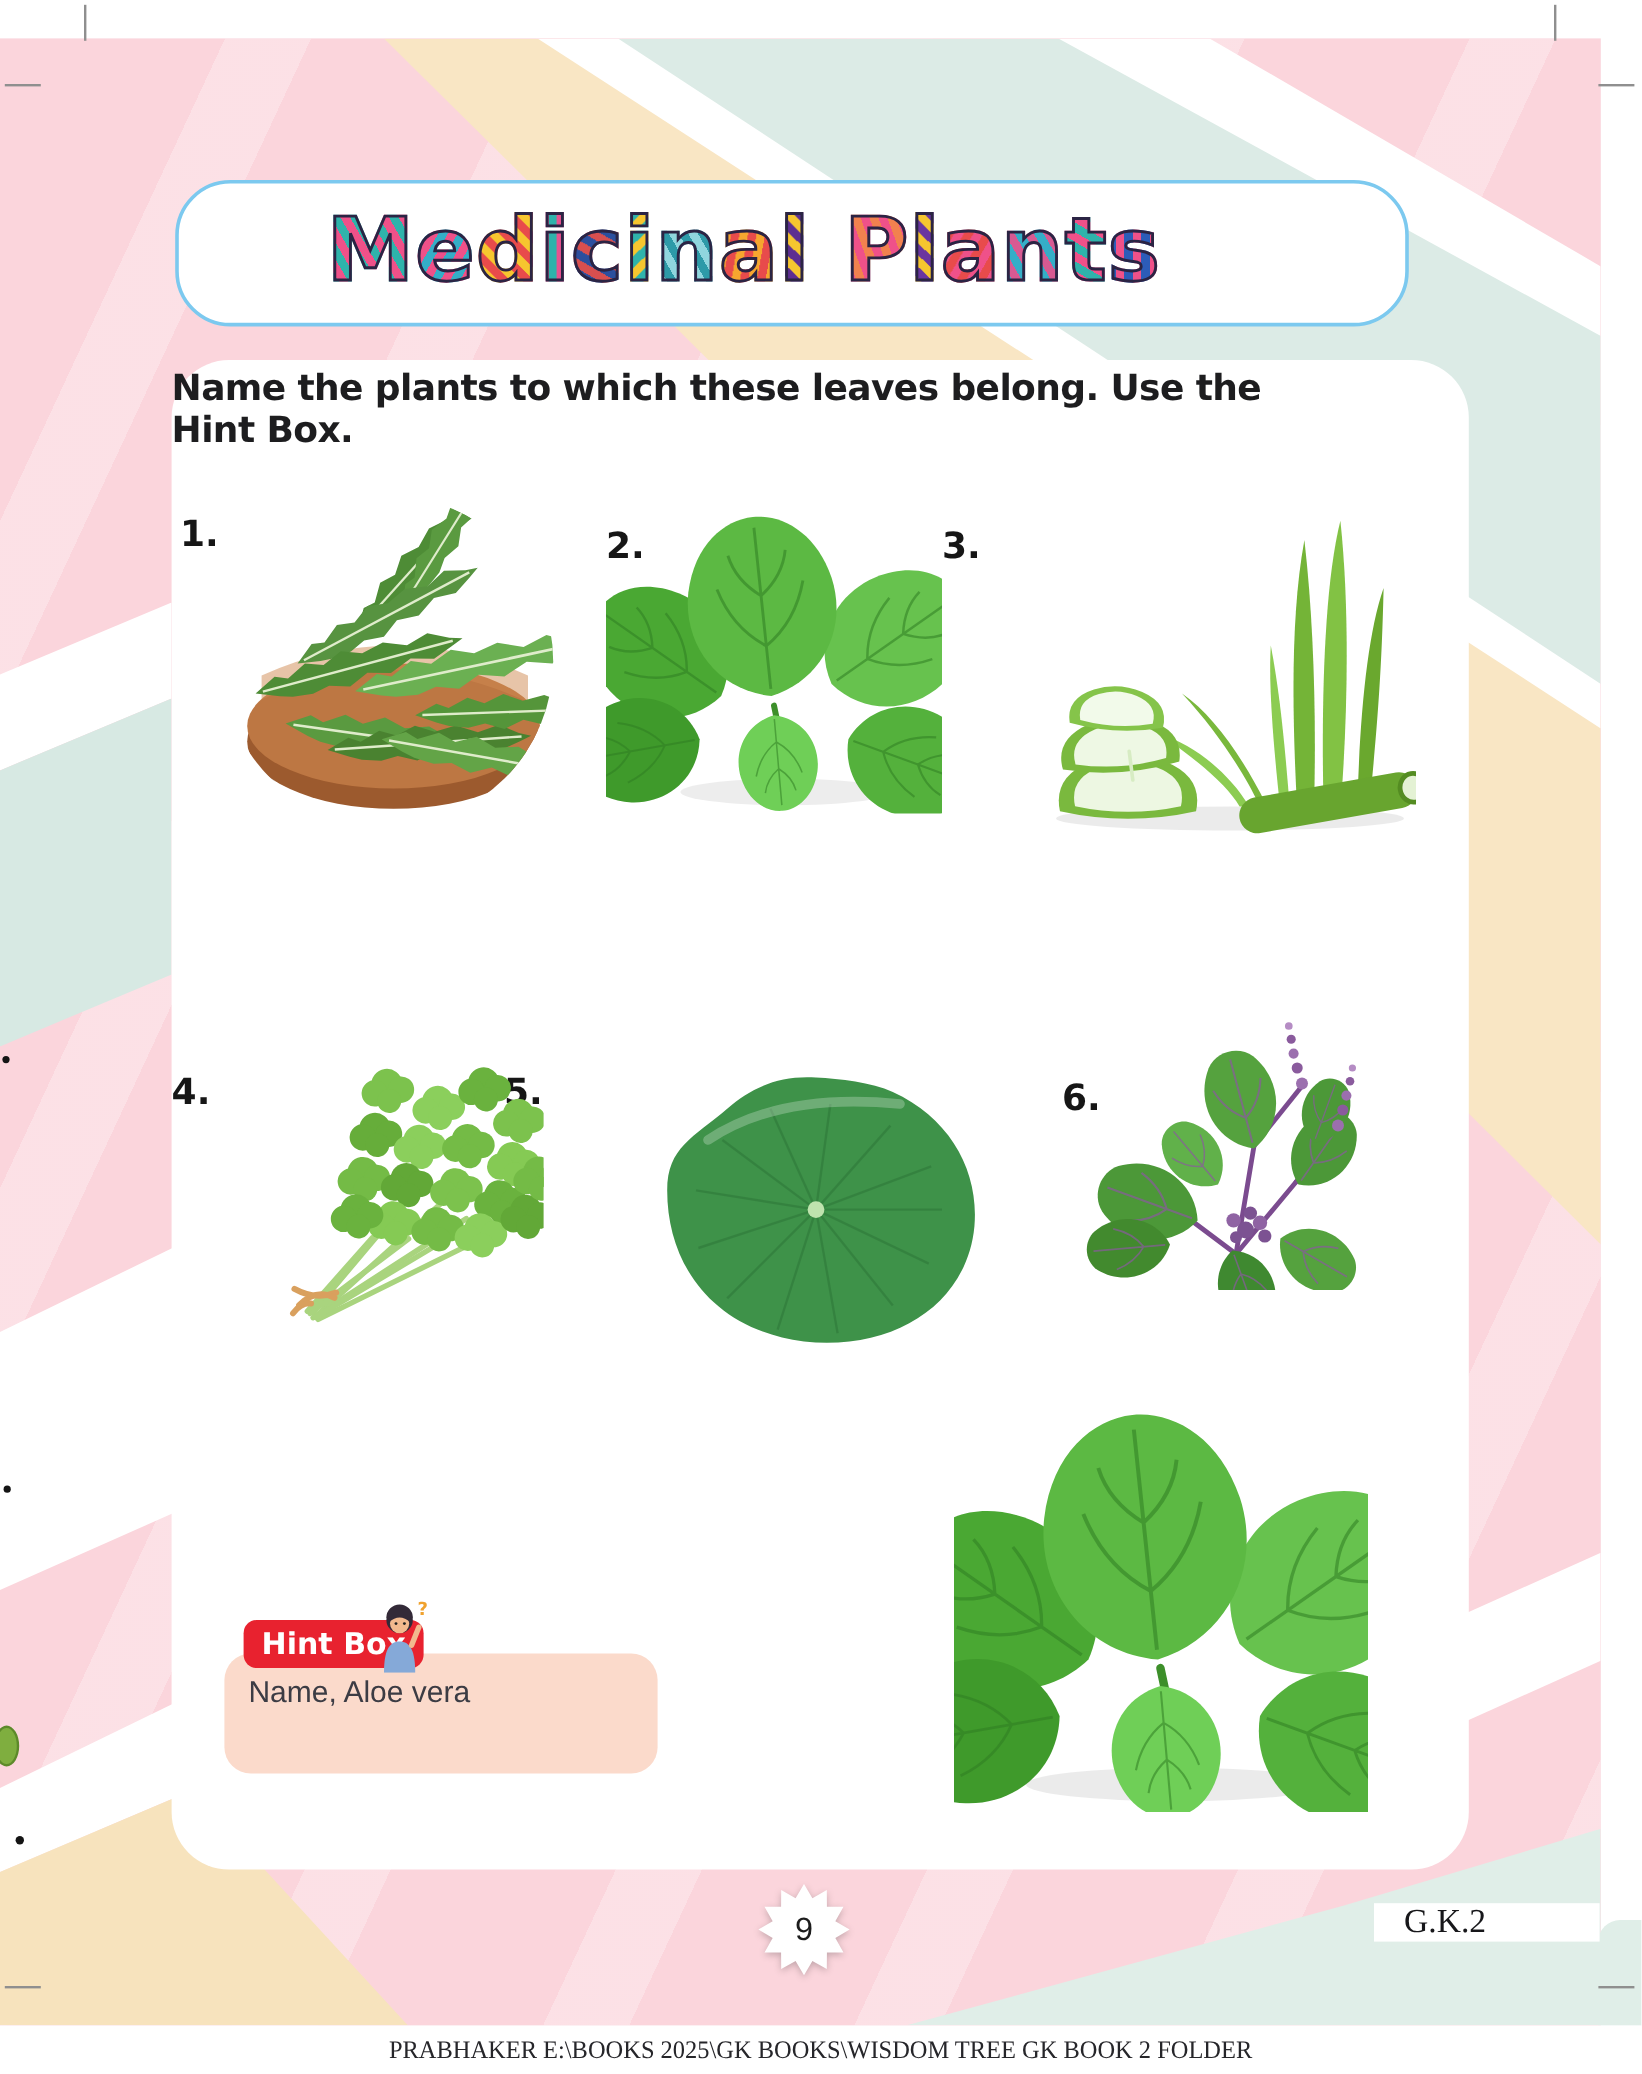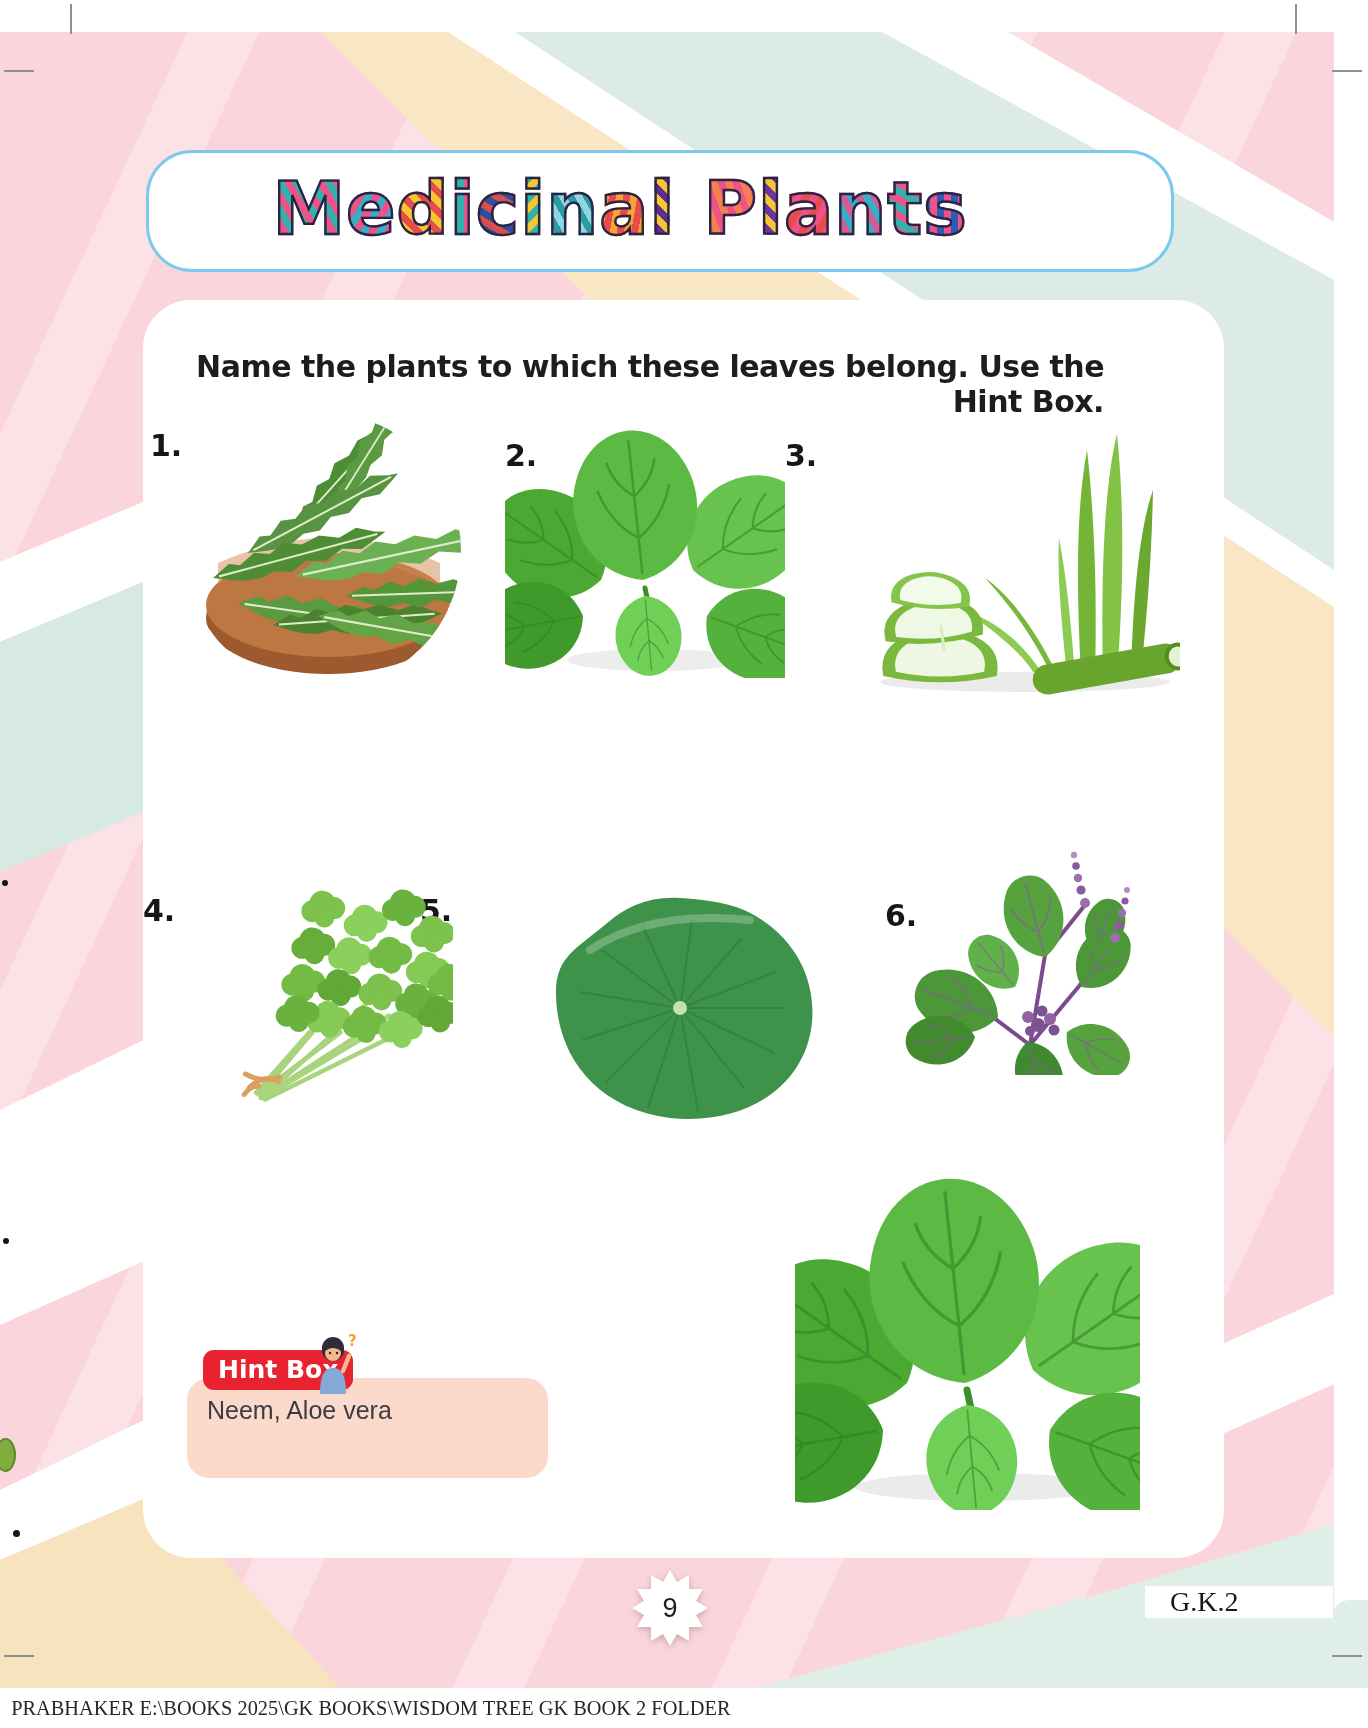--- a/index.html
+++ b/index.html
@@ -28,36 +28,36 @@
   
   #title-box{left:146px;top:150px;width:1028px;height:122px;background:#ffffff;
              border:3px solid #7cc9ef;border-radius:46px;box-sizing:border-box;}
   #title-row{left:146px;top:172px;width:948px;text-align:center;white-space:nowrap;}
   .tl{display:inline-block;font-family:"DejaVu Sans",sans-serif;font-weight:900;font-size:73px;line-height:1;
       letter-spacing:1px;color:transparent;-webkit-background-clip:text;background-clip:text;
       -webkit-text-stroke:2.4px #2b2444;}
   .tl.sp{width:28px;}
   
   #panel{left:143px;top:300px;width:1081px;height:1258px;background:#ffffff;border-radius:48px;}
-  #instruction{left:143px;top:306px;width:961px;text-align:right;
-               font-family:"DejaVu Sans",sans-serif;font-weight:bold;font-size:30px;color:#1d1d1f;letter-spacing:-0.5px;margin-top:43px;}
+  #instruction{left:143px;top:306px;width:961px;text-align:left;
+               font-family:"DejaVu Sans",sans-serif;font-weight:bold;font-size:30px;color:#1d1d1f;letter-spacing:-0.5px;}
   .qnum{font-family:"DejaVu Sans",sans-serif;font-weight:bold;font-size:30px;color:#161616;}
   
   #hint-panel{left:187px;top:1378px;width:361px;height:100px;background:#fbdacb;border-radius:22px;
               box-sizing:border-box;padding:16px 0 0 20px;font-size:25px;line-height:32px;color:#3c3c44;}
   #hint-pill{left:203px;top:1350px;width:150px;height:40px;background:#e8222f;border-radius:11px;
              color:#ffffff;font-family:"DejaVu Sans",sans-serif;font-weight:bold;font-size:25px;
              line-height:40px;padding-left:15px;box-sizing:border-box;}
   
   #star-wrap{left:630px;top:1568px;width:80px;height:80px;filter:drop-shadow(0 2px 3px rgba(0,0,0,.22));}
   #star-num{left:630px;top:1568px;width:80px;height:80px;text-align:center;line-height:80px;
             font-size:27px;color:#1c1c1c;font-family:"Liberation Sans",sans-serif;}
   #gk-strip{left:1145px;top:1586px;width:188px;height:32px;background:#ffffff;}
   #gk-strip span{font-family:"Liberation Serif",serif;font-size:28px;color:#17171a;padding-left:25px;line-height:32px;display:inline-block;}
-  #footer-band{left:0;top:1688px;width:1368px;height:40px;background:#ffffff;text-decoration:underline;}
+  #footer-band{left:0;top:1688px;width:1368px;height:40px;background:#ffffff;text-align:center;text-decoration:underline;}
   #footer-band span{font-family:"Liberation Serif",serif;font-size:21px;color:#26262a;line-height:40px;
                     display:inline-block;transform:scaleX(.97);}
 </style>
 </head>
 <body>
 
 <div id="bg" class="abs">
   <div class="stripe s-sheen"></div>
   <div class="stripe s-cream"></div>
   <div class="stripe s-white1"></div>
@@ -300,21 +300,21 @@
   <use href="#mlf" transform="translate(112,218) rotate(-55) scale(1.7)" fill="#4aa833"></use>
   <use href="#mlf" transform="translate(238,205) rotate(55) scale(1.75)" fill="#67c24e"></use>
   <use href="#mlf" transform="translate(88,265) rotate(-100) scale(1.45)" fill="#3f9a2b"></use>
   <use href="#mlf" transform="translate(255,265) rotate(110) scale(1.5)" fill="#54b13c"></use>
   <use href="#mlf" transform="translate(170,218) rotate(-6) scale(2.05)" fill="#5cb943"></use>
   <use href="#mlf" transform="translate(172,240) rotate(175) scale(1.1)" fill="#6fcf57"></use>
 </svg>
 </div>
 
 <div id="hint-panel" class="abs">
-  <div>Neem, Aloe vera</div>
+  <div>Name, Aloe vera</div>
 </div>
 <div id="hint-pill" class="abs">Hint Box</div>
 <div class="abs" style="left:312px;top:1334px;width:46px;height:60px">
 <svg width="46" height="60" viewBox="0 0 46 60">
   <text x="36" y="12" font-size="15" font-weight="bold" fill="#f0a22e" font-family="DejaVu Sans,sans-serif">?</text>
   <path d="M8 60 C8 42 12 34 21 34 C30 34 34 42 34 60 Z" fill="#85a9d8"></path>
   <line x1="31" y1="37" x2="37" y2="22" stroke="#f2b98e" stroke-width="4.5" stroke-linecap="round"></line>
   <circle cx="21" cy="16" r="11" fill="#332a38"></circle>
   <circle cx="21" cy="19" r="8" fill="#f2b98e"></circle>
   <path d="M10 14 A11 11 0 0 1 32 14 L30 18 Q21 10 12 18 Z" fill="#332a38"></path>

